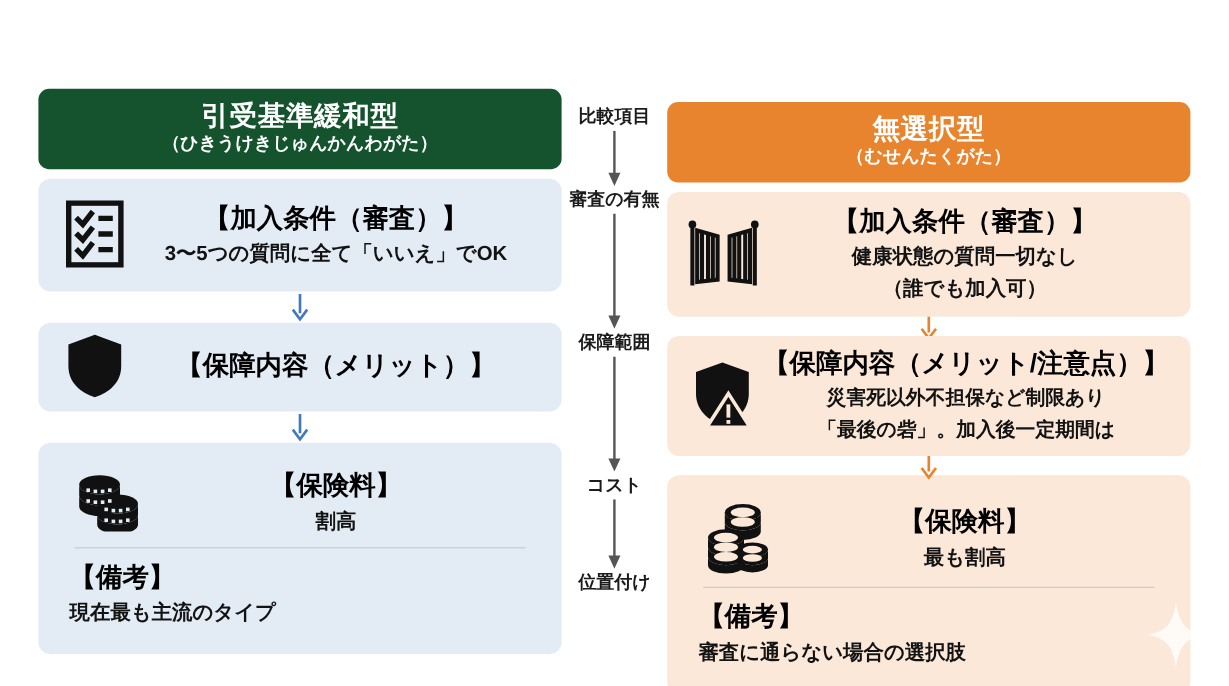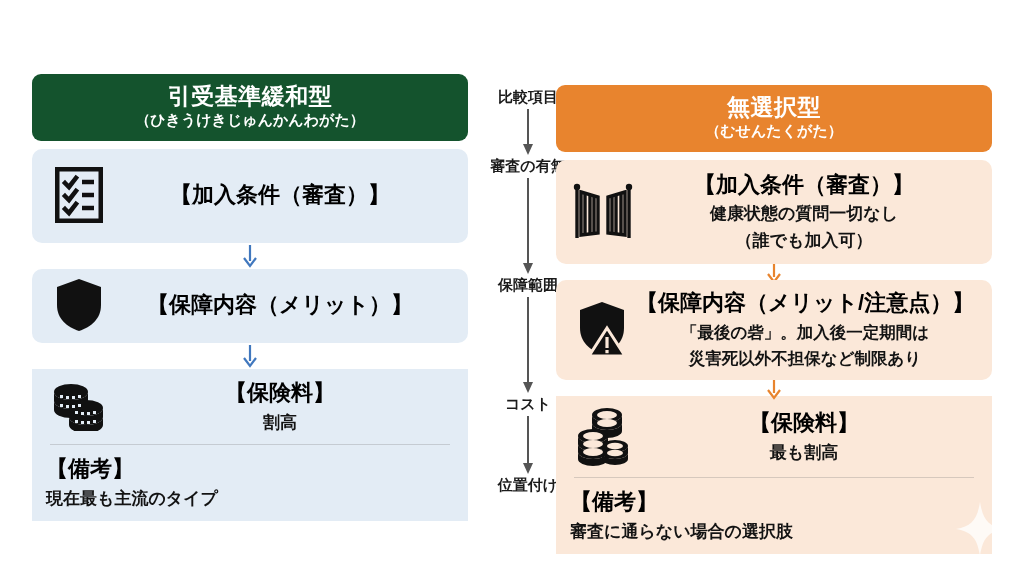--- a/index.html
+++ b/index.html
@@ -41,21 +41,20 @@
   }
   .col-left  { left: 32px; }
   .col-right { left: 556px; margin-top: 11px; }
 
   .col-center {
     position: absolute;
     top: 74px;
     left: 468px;
     width: 88px;
     height: 478px;
-    margin-left: 16px;
   }
 
   
   .col-header {
     border-radius: 9px;
     text-align: center;
     padding: 9px 6px 11px 6px;
     color: #ffffff;
   }
   .col-header .h-main {
@@ -109,22 +108,22 @@
     font-weight: 700;
     color: #131313;
     line-height: 1.38;
     margin-top: 3px;
     white-space: nowrap;
   }
   .card-text.smaller { font-size: 16.5px; }
 
   
   .card-stack {
-    border-radius: 0;
-    padding: 0;
+    border-radius: 10px;
+    padding: 12px;
     display: block;
   }
   .stack-top {
     display: flex;
     align-items: center;
     padding: 9px 14px 10px 14px;
   }
   .stack-divider {
     height: 1px;
     margin: 0 18px;
@@ -194,20 +193,21 @@
           </g>
           <g stroke="#111" stroke-width="4.5" stroke-linecap="butt">
             <line x1="27" y1="15" x2="39" y2="15"></line>
             <line x1="27" y1="28" x2="39" y2="28"></line>
             <line x1="27" y1="41" x2="39" y2="41"></line>
           </g>
         </svg>
       </div>
       <div class="card-body">
         <div class="card-title">【加入条件（審査）】</div>
+        <div class="card-text">3〜5つの質問に全て「いいえ」でOK</div>
       </div>
     </div>
 
     <div class="arrow-gap">
       <svg width="20" height="24" viewBox="0 0 20 24">
         <line x1="10" y1="1" x2="10" y2="17" stroke="#4178be" stroke-width="2.2"></line>
         <polyline points="4,14 10,22 16,14" fill="none" stroke="#4178be" stroke-width="2.2"></polyline>
       </svg>
     </div>
 
@@ -363,22 +363,22 @@
       <div class="card-icon">
         <svg width="54" height="58" viewBox="0 0 54 58">
           <path d="M26 2 L48 10 V28 C48 42 38 50 26 55 C14 50 4 42 4 28 V10 Z" fill="#111"></path>
           <polygon points="31,28 49,56 13,56" fill="#111" stroke="#fbe8d9" stroke-width="3"></polygon>
           <rect x="29.4" y="37" width="3.2" height="11" fill="#fbe8d9"></rect>
           <rect x="29.4" y="50" width="3.2" height="3.2" fill="#fbe8d9"></rect>
         </svg>
       </div>
       <div class="card-body">
         <div class="card-title">【保障内容（メリット/注意点）】</div>
+        <div class="card-text smaller">災害死以外不担保など制限あり</div>
         <div class="card-text smaller">「最後の砦」。加入後一定期間は</div>
-        <div class="card-text smaller">災害死以外不担保など制限あり</div>
       </div>
     </div>
 
     <div class="arrow-gap" style="height:16px;">
       <svg width="20" height="24" viewBox="0 0 20 24">
         <line x1="10" y1="1" x2="10" y2="17" stroke="#e8842e" stroke-width="2.2"></line>
         <polyline points="4,14 10,22 16,14" fill="none" stroke="#e8842e" stroke-width="2.2"></polyline>
       </svg>
     </div>
 

